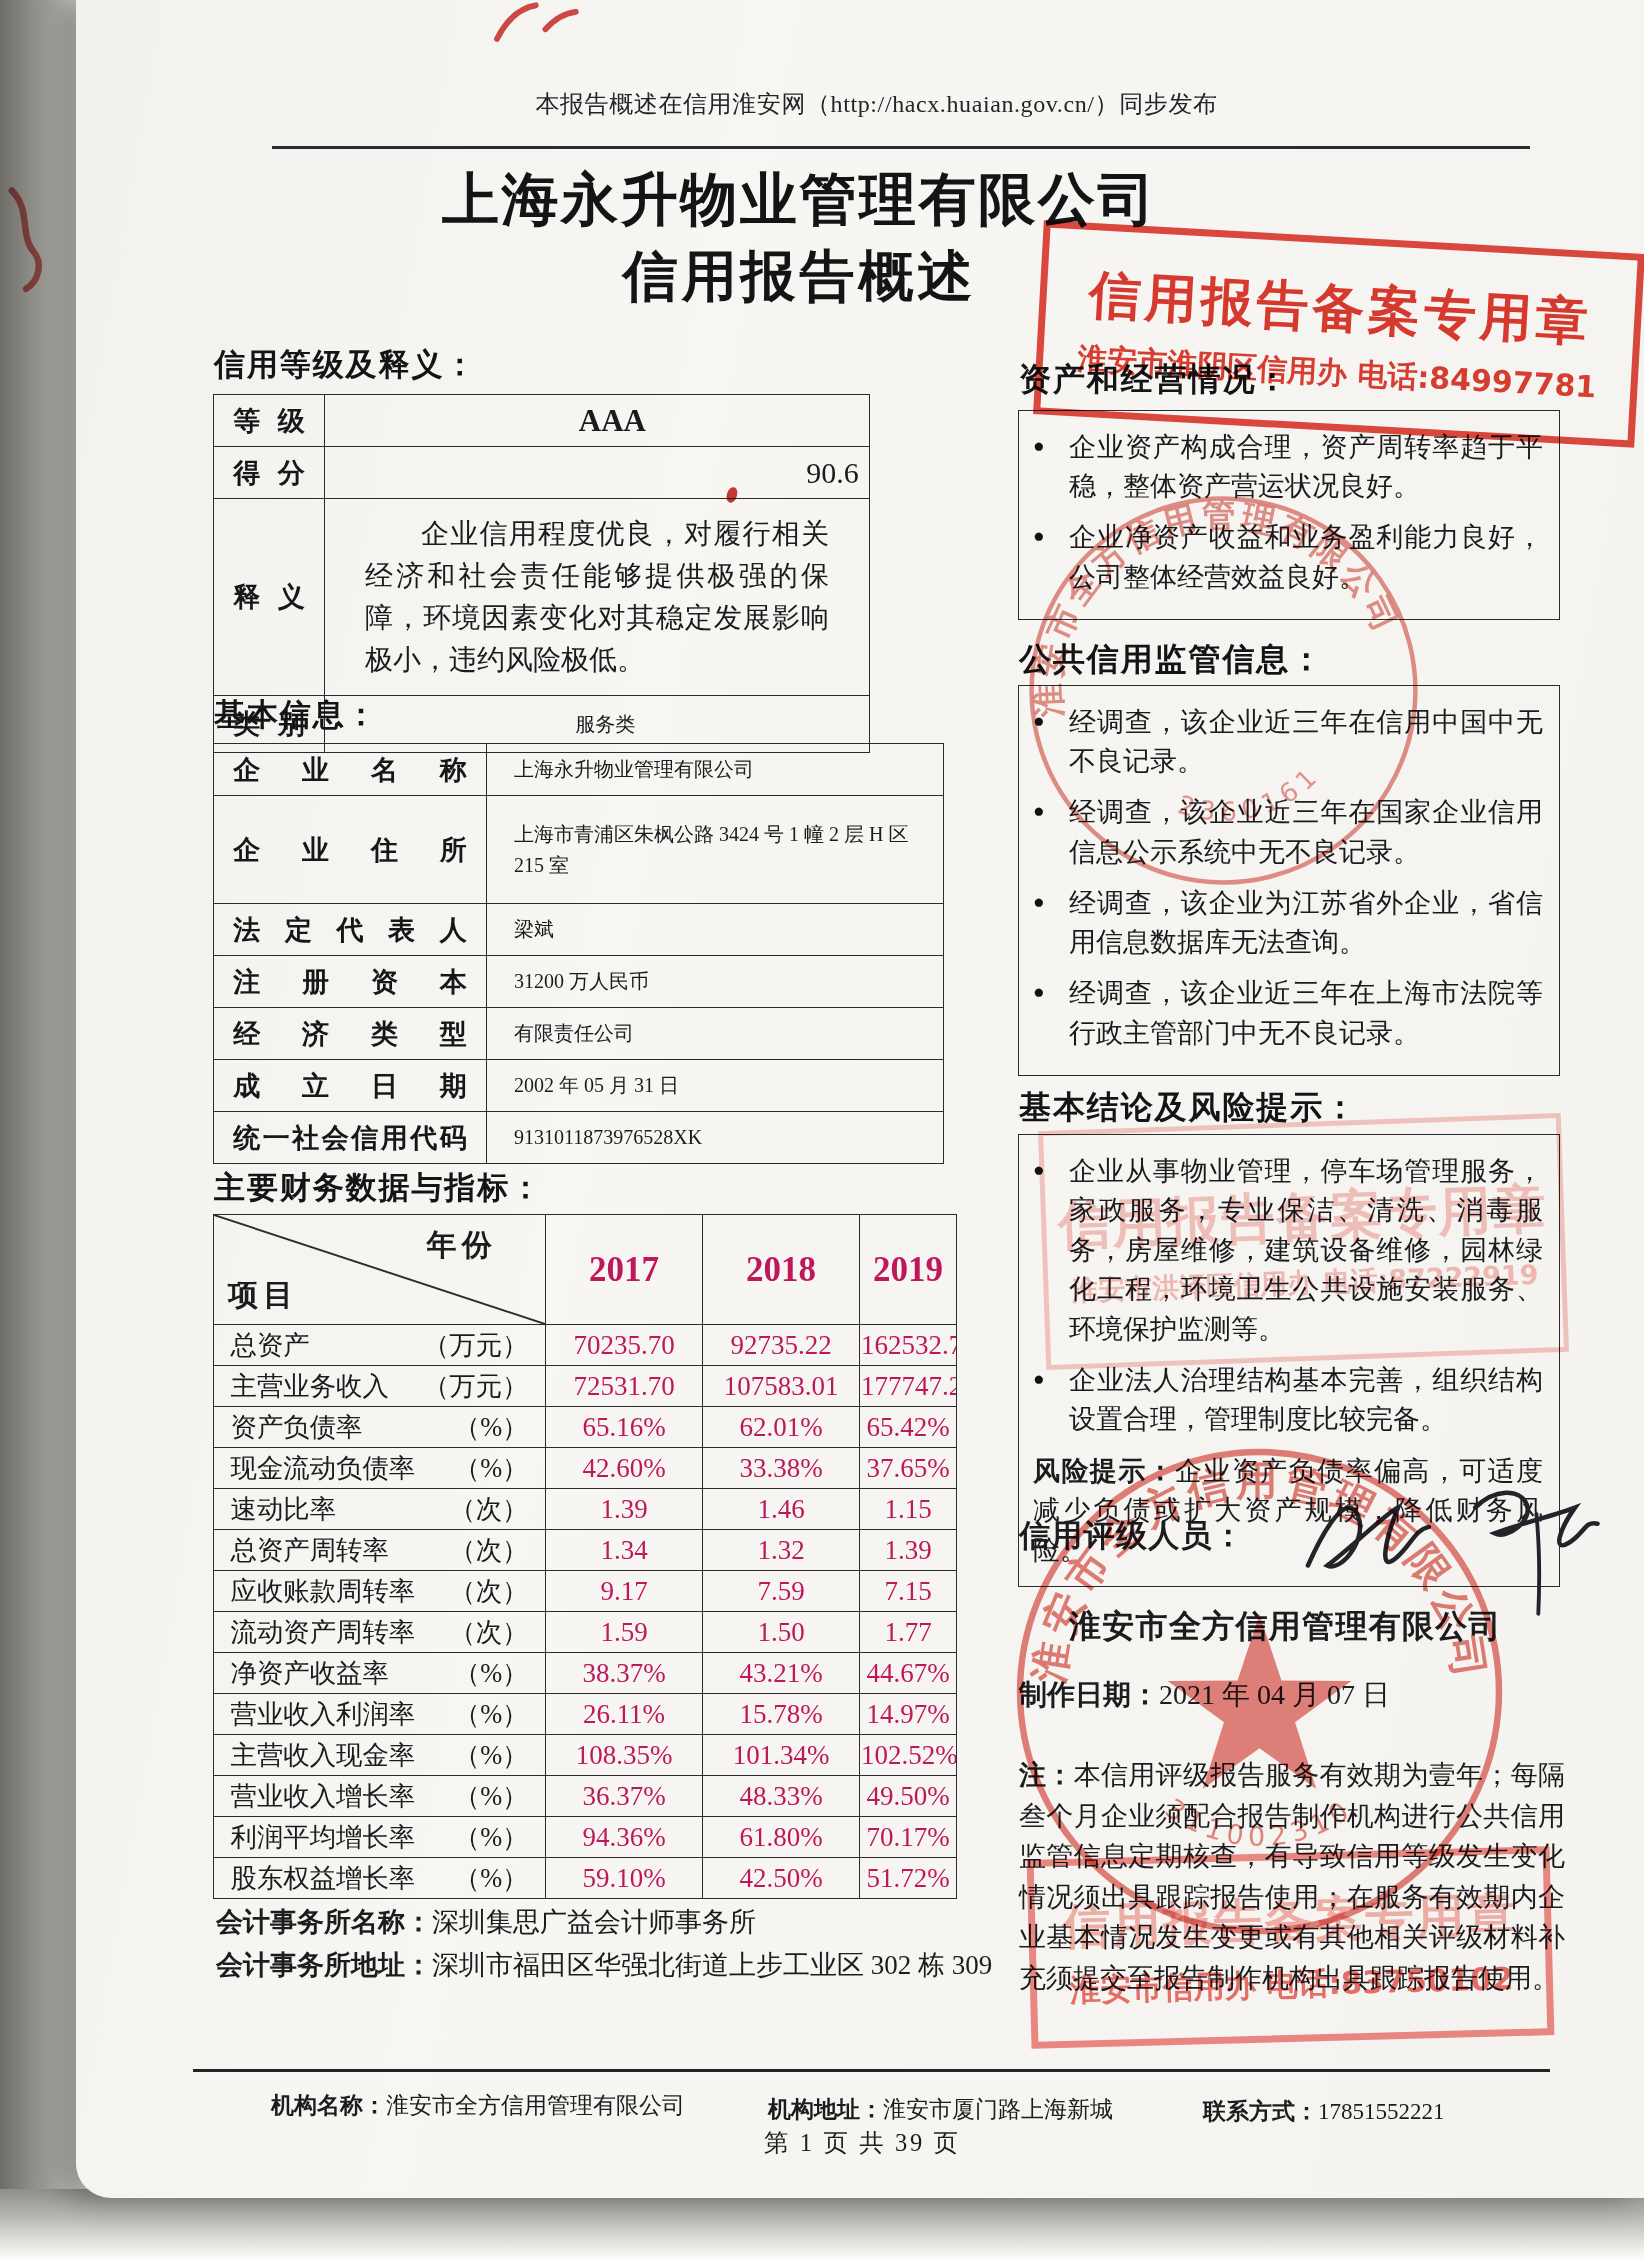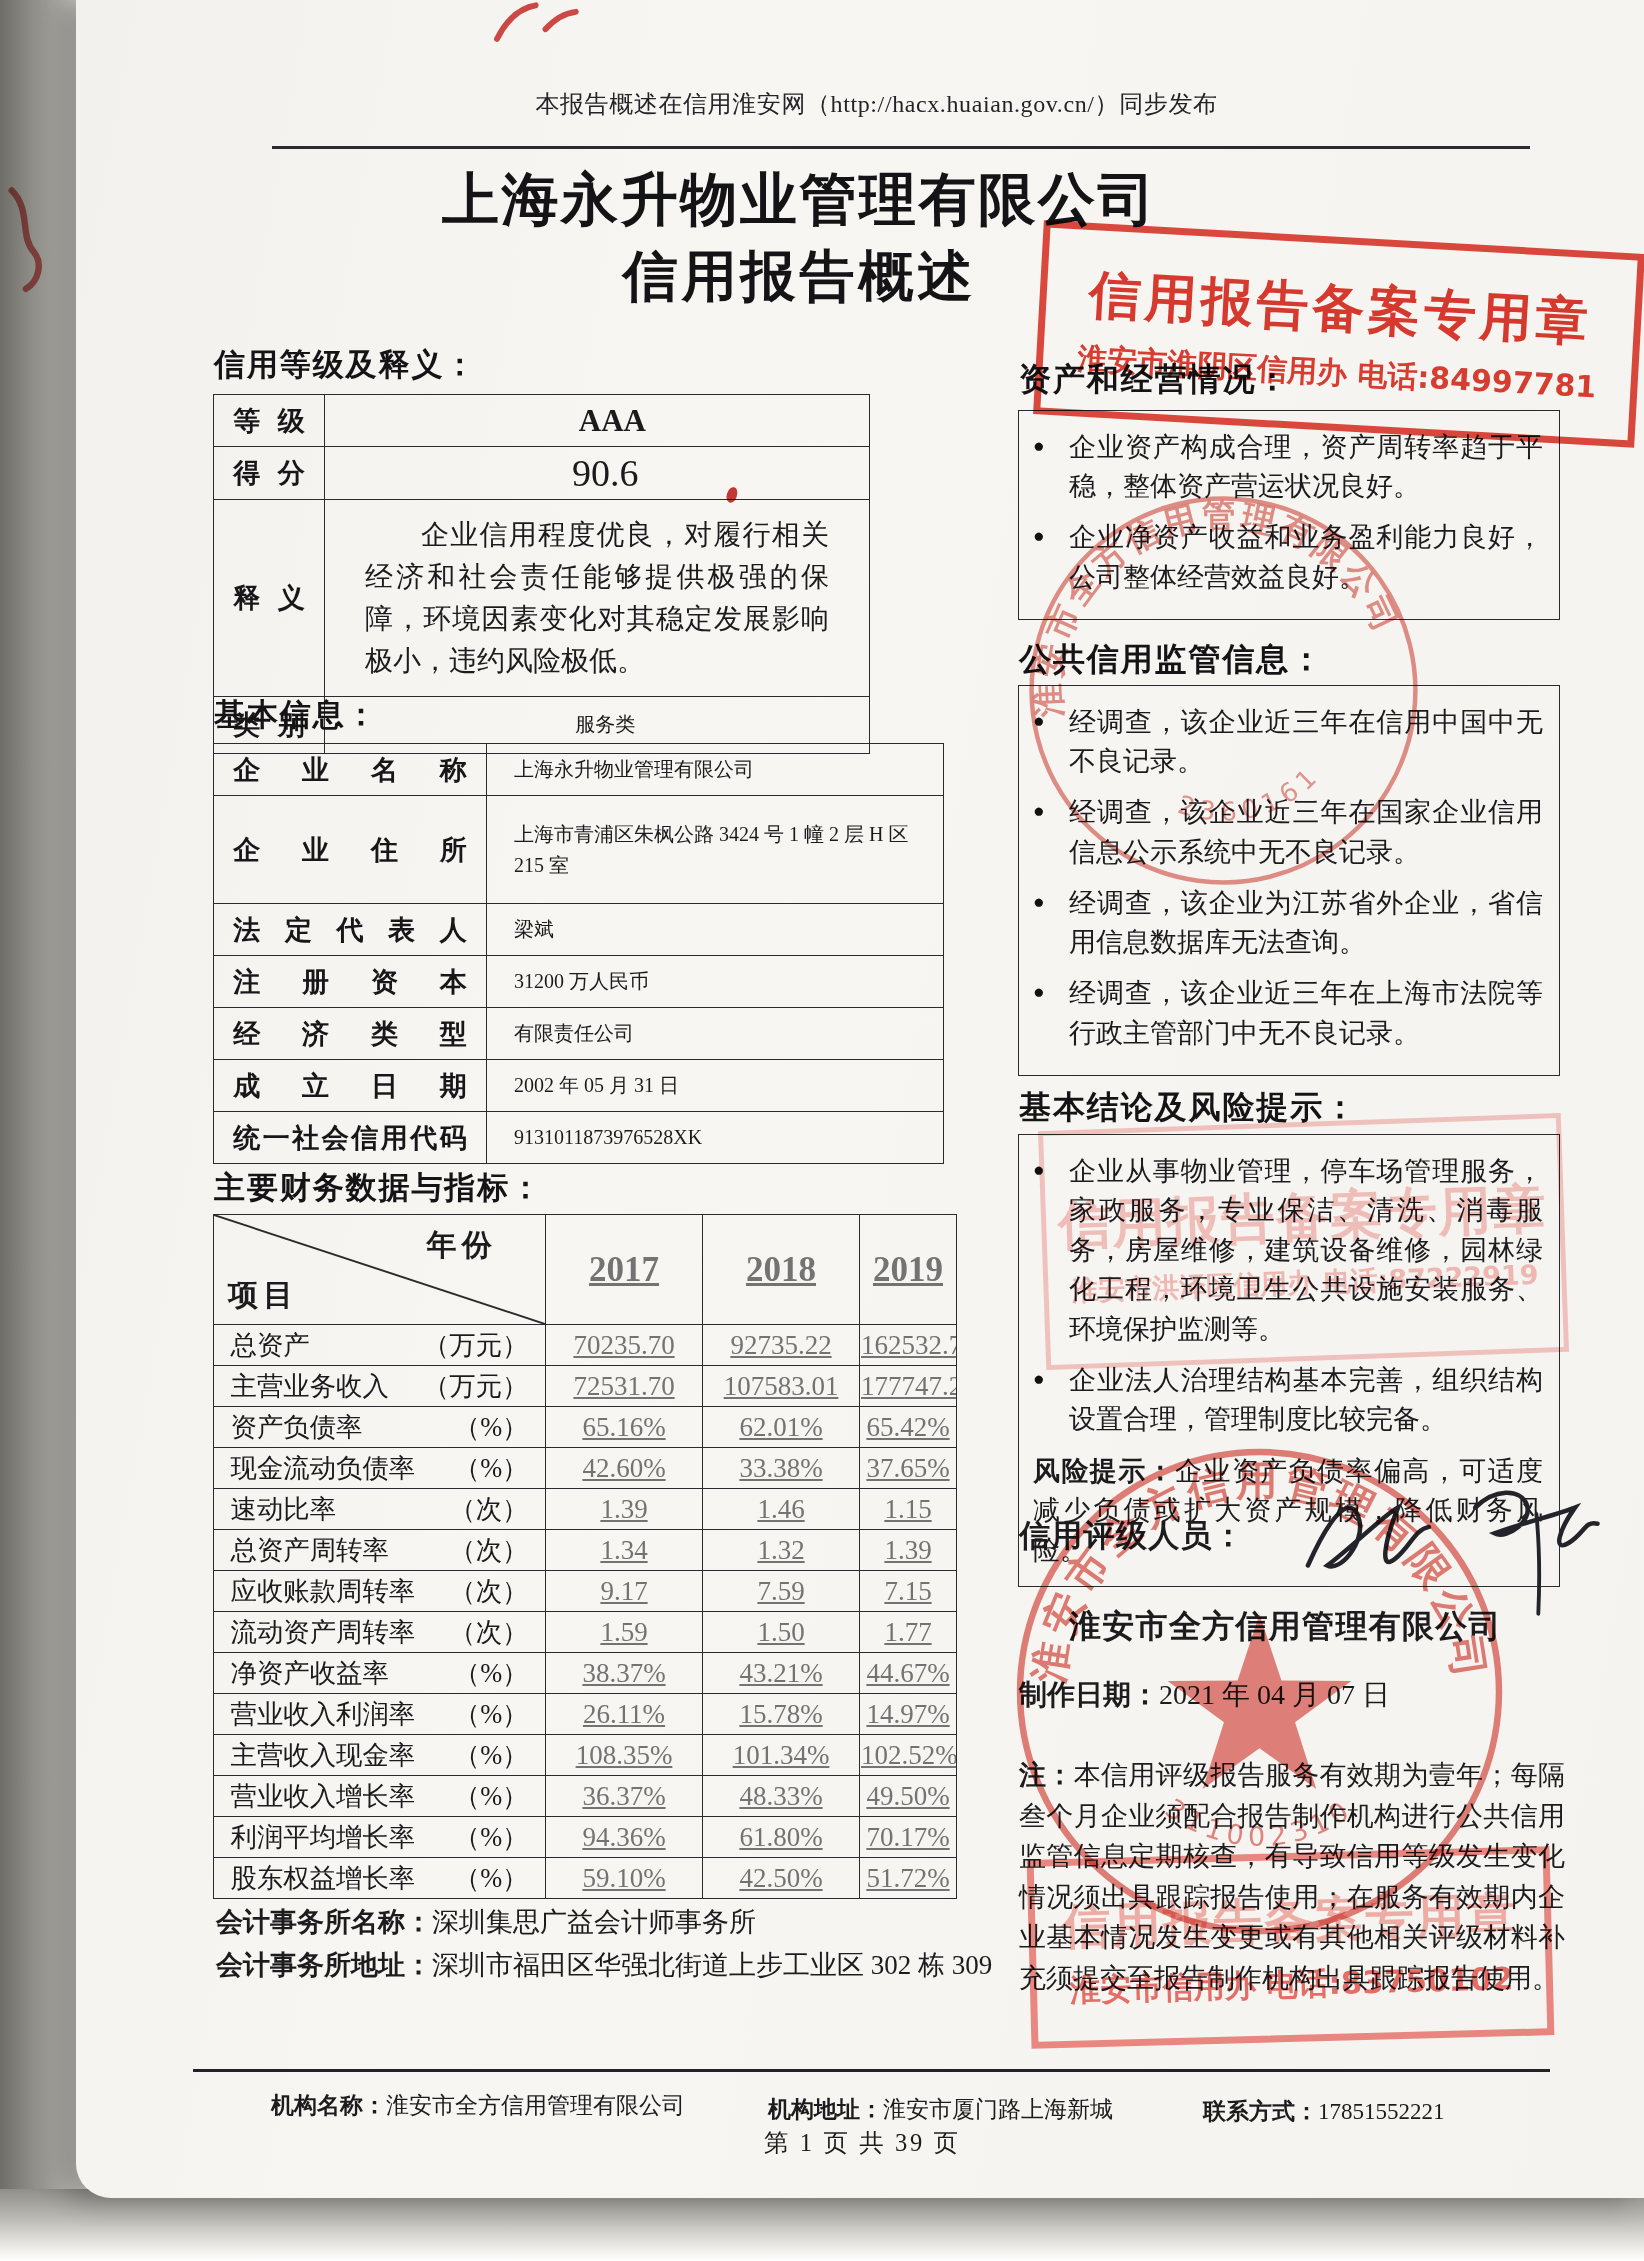--- a/index.html
+++ b/index.html
@@ -19,21 +19,21 @@
   .sec-h{font-family:"DejaVu Sans","Liberation Sans",sans-serif;font-weight:700;
          font-size:31px;color:#141416;letter-spacing:1.9px;}
   table{border-collapse:collapse;table-layout:fixed;}
   td{border:1.9px solid #2a2a2f;vertical-align:middle;overflow:hidden;}
   .lblcell{font-family:"DejaVu Sans","Liberation Sans",sans-serif;font-weight:700;
            font-size:27px;padding:0 19.3px;text-align:justify;text-align-last:justify;color:#17171a;}
   .valcell{font-size:20px;padding:3.9px 10.3px 3.9px 27px;color:#1b1b1e;}
   .center{text-align:center;}
   .fin-lbl{display:flex;justify-content:space-between;align-items:center;
            font-size:26.4px;padding:0 15.5px;color:#1b1b1e;}
-  .fin-val{font-size:27px;text-align:center;color:#737373;text-decoration:underline;}
+  .fin-val{font-size:27px;text-align:center;color:#be185d;}
   .bullet{display:flex;margin-bottom:11.6px;}
   .bullet .dot{width:36px;font-size:19.3px;line-height:1.9;color:#111;}
   .bullet p{flex:1;margin:0;font-size:27px;line-height:1.46;text-align:justify;color:#1b1b1e;}
   .rbox{border:1.9px solid #2a2a2f;padding:17px 15.5px 10.3px 14px;background:transparent;}
   .stamp{mix-blend-mode:multiply;pointer-events:none;}
   .stamp-rect{border-style:solid;display:flex;flex-direction:column;align-items:center;justify-content:center;}
   .nowrap{white-space:nowrap;}
 </style>
 </head>
 <body>
@@ -55,21 +55,21 @@
         <col style="width:111px;">
         <col>
       </colgroup>
     <tbody>
         <tr style="height:52px;">
       <td class="lblcell">等级</td>
       <td class="valcell center" style="font-weight:700;font-size:31px;padding-left:41px;">AAA</td>
     </tr>
     <tr style="height:52px;">
       <td class="lblcell">得分</td>
-      <td class="valcell center" style="font-size:38px;">90.6</td>
+      <td class="valcell center" style="font-size:30px;text-align:right;">90.6</td>
     </tr>
     <tr>
       <td class="lblcell">释义</td>
       <td class="valcell" style="font-size:28px;line-height:1.5;text-align:justify;text-indent:2em;padding:14px 40px;">企业信用程度优良，对履行相关经济和社会责任能够提供极强的保障，环境因素变化对其稳定发展影响极小，违约风险极低。</td>
     </tr>
     <tr style="height:57px;">
       <td class="lblcell">类别</td>
       <td class="valcell center">服务类</td>
     </tr>
   </tbody>

